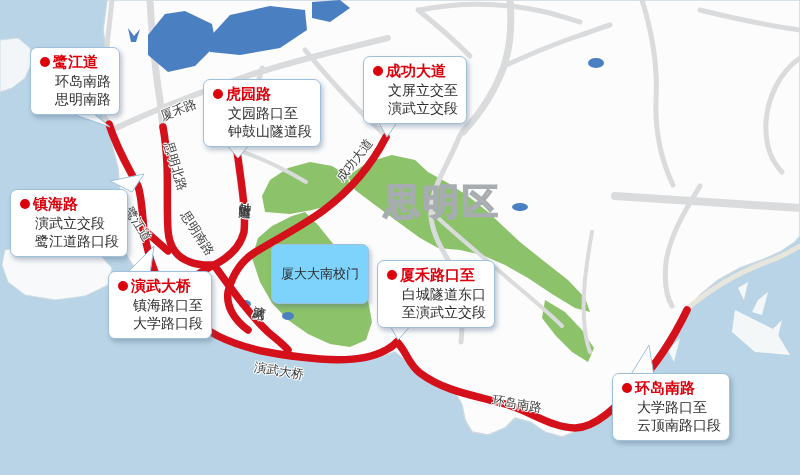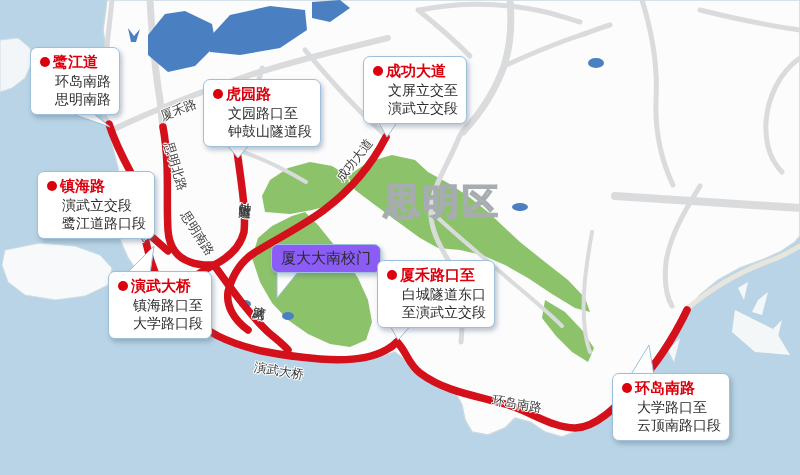--- a/index.html
+++ b/index.html
@@ -7,22 +7,22 @@
   .stage{position:relative;width:800px;height:475px;background:#b9d4e6;}
   .stage svg{position:absolute;left:0;top:0;}
 
   
   .callout{position:absolute;background:#fff;border:1px solid #9fc0da;border-radius:7px;
            box-shadow:2px 3px 5px rgba(80,100,125,.38);padding:5px 8px 6px 9px;z-index:20;}
   .c-title{display:flex;align-items:center;font-size:15px;font-weight:bold;color:#dc000c;
            line-height:1.25;white-space:nowrap;}
   .dot{width:10px;height:10px;border-radius:50%;background:#dc000c;margin-right:3px;flex:0 0 auto;}
   .c-line{font-size:14px;color:#2b2b2b;margin-left:15px;line-height:1.3;white-space:nowrap;}
-  .plainbox{position:absolute;background:#8b5cf6;border:1px solid #9fc0da;border-radius:7px;
-            box-shadow:2px 3px 5px rgba(80,100,125,.38);padding:4px 9px;font-size:15px;
+  .plainbox{position:absolute;background:#7dd3fc;border:1px solid #9fc0da;border-radius:7px;
+            box-shadow:2px 3px 5px rgba(80,100,125,.38);padding:20px 9px;font-size:13px;
             color:#2b2b2b;white-space:nowrap;z-index:20;}
 
   
   .rlabel{position:absolute;font-size:12.5px;font-weight:500;color:#3a3a3a;white-space:nowrap;z-index:10;
           text-shadow:1px 0 0 #fff,-1px 0 0 #fff,0 1px 0 #fff,0 -1px 0 #fff,1px 1px 0 #fff,-1px -1px 0 #fff;
           transform-origin:center center;}
   .vlabel{writing-mode:vertical-rl;text-orientation:upright;letter-spacing:1px;}
   .district{position:absolute;font-size:36px;font-weight:bold;letter-spacing:3px;z-index:9;
             color:rgba(255,255,255,.45);-webkit-text-stroke:1.6px #a7acb1;white-space:nowrap;text-align:right;}
 </style>
@@ -147,21 +147,21 @@
 
   <div class="callout" style="left:363px;top:56px;">
     <div class="c-title">
       <span class="dot"></span>
       <span>成功大道</span>
     </div>
     <div class="c-line">文屏立交至</div>
     <div class="c-line">演武立交段</div>
   </div>
 
-  <div class="callout" style="left:10px;top:171px;margin-left:27px;">
+  <div class="callout" style="left:10px;top:189px;">
     <div class="c-title">
       <span class="dot"></span>
       <span>镇海路</span>
     </div>
     <div class="c-line">演武立交段</div>
     <div class="c-line">鹭江道路口段</div>
   </div>
 
   <div class="callout" style="left:108px;top:271px;">
     <div class="c-title">

